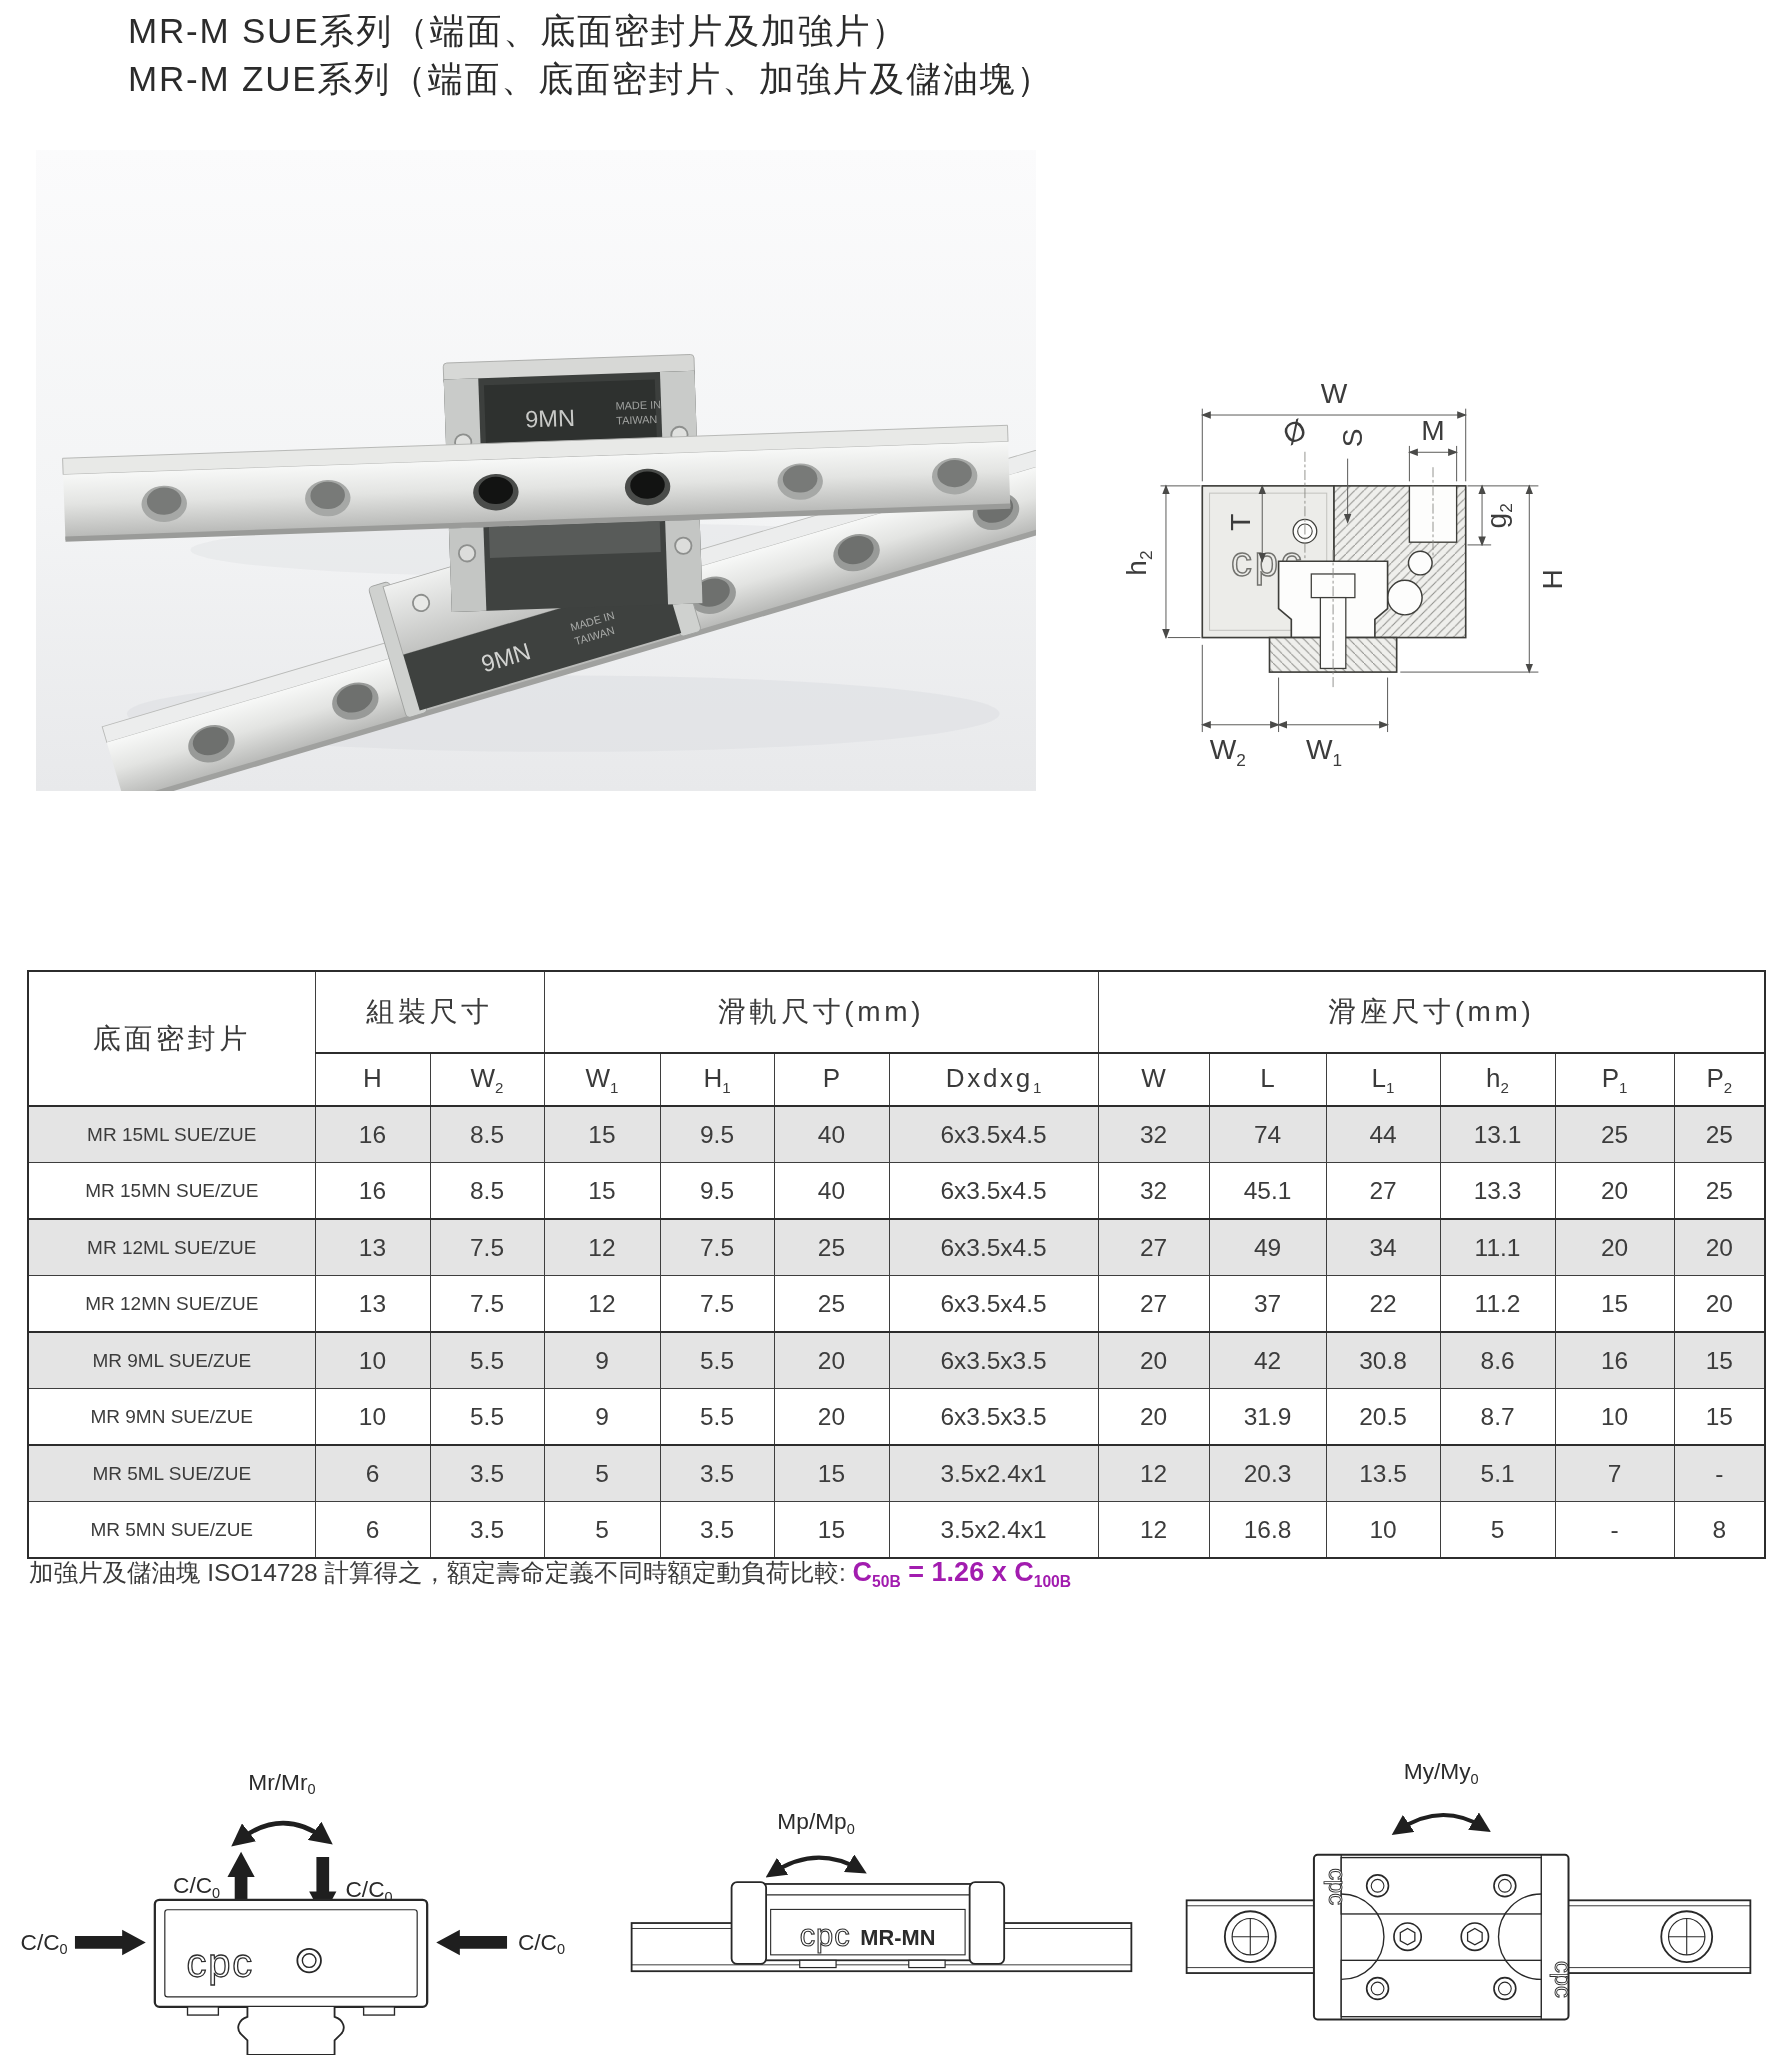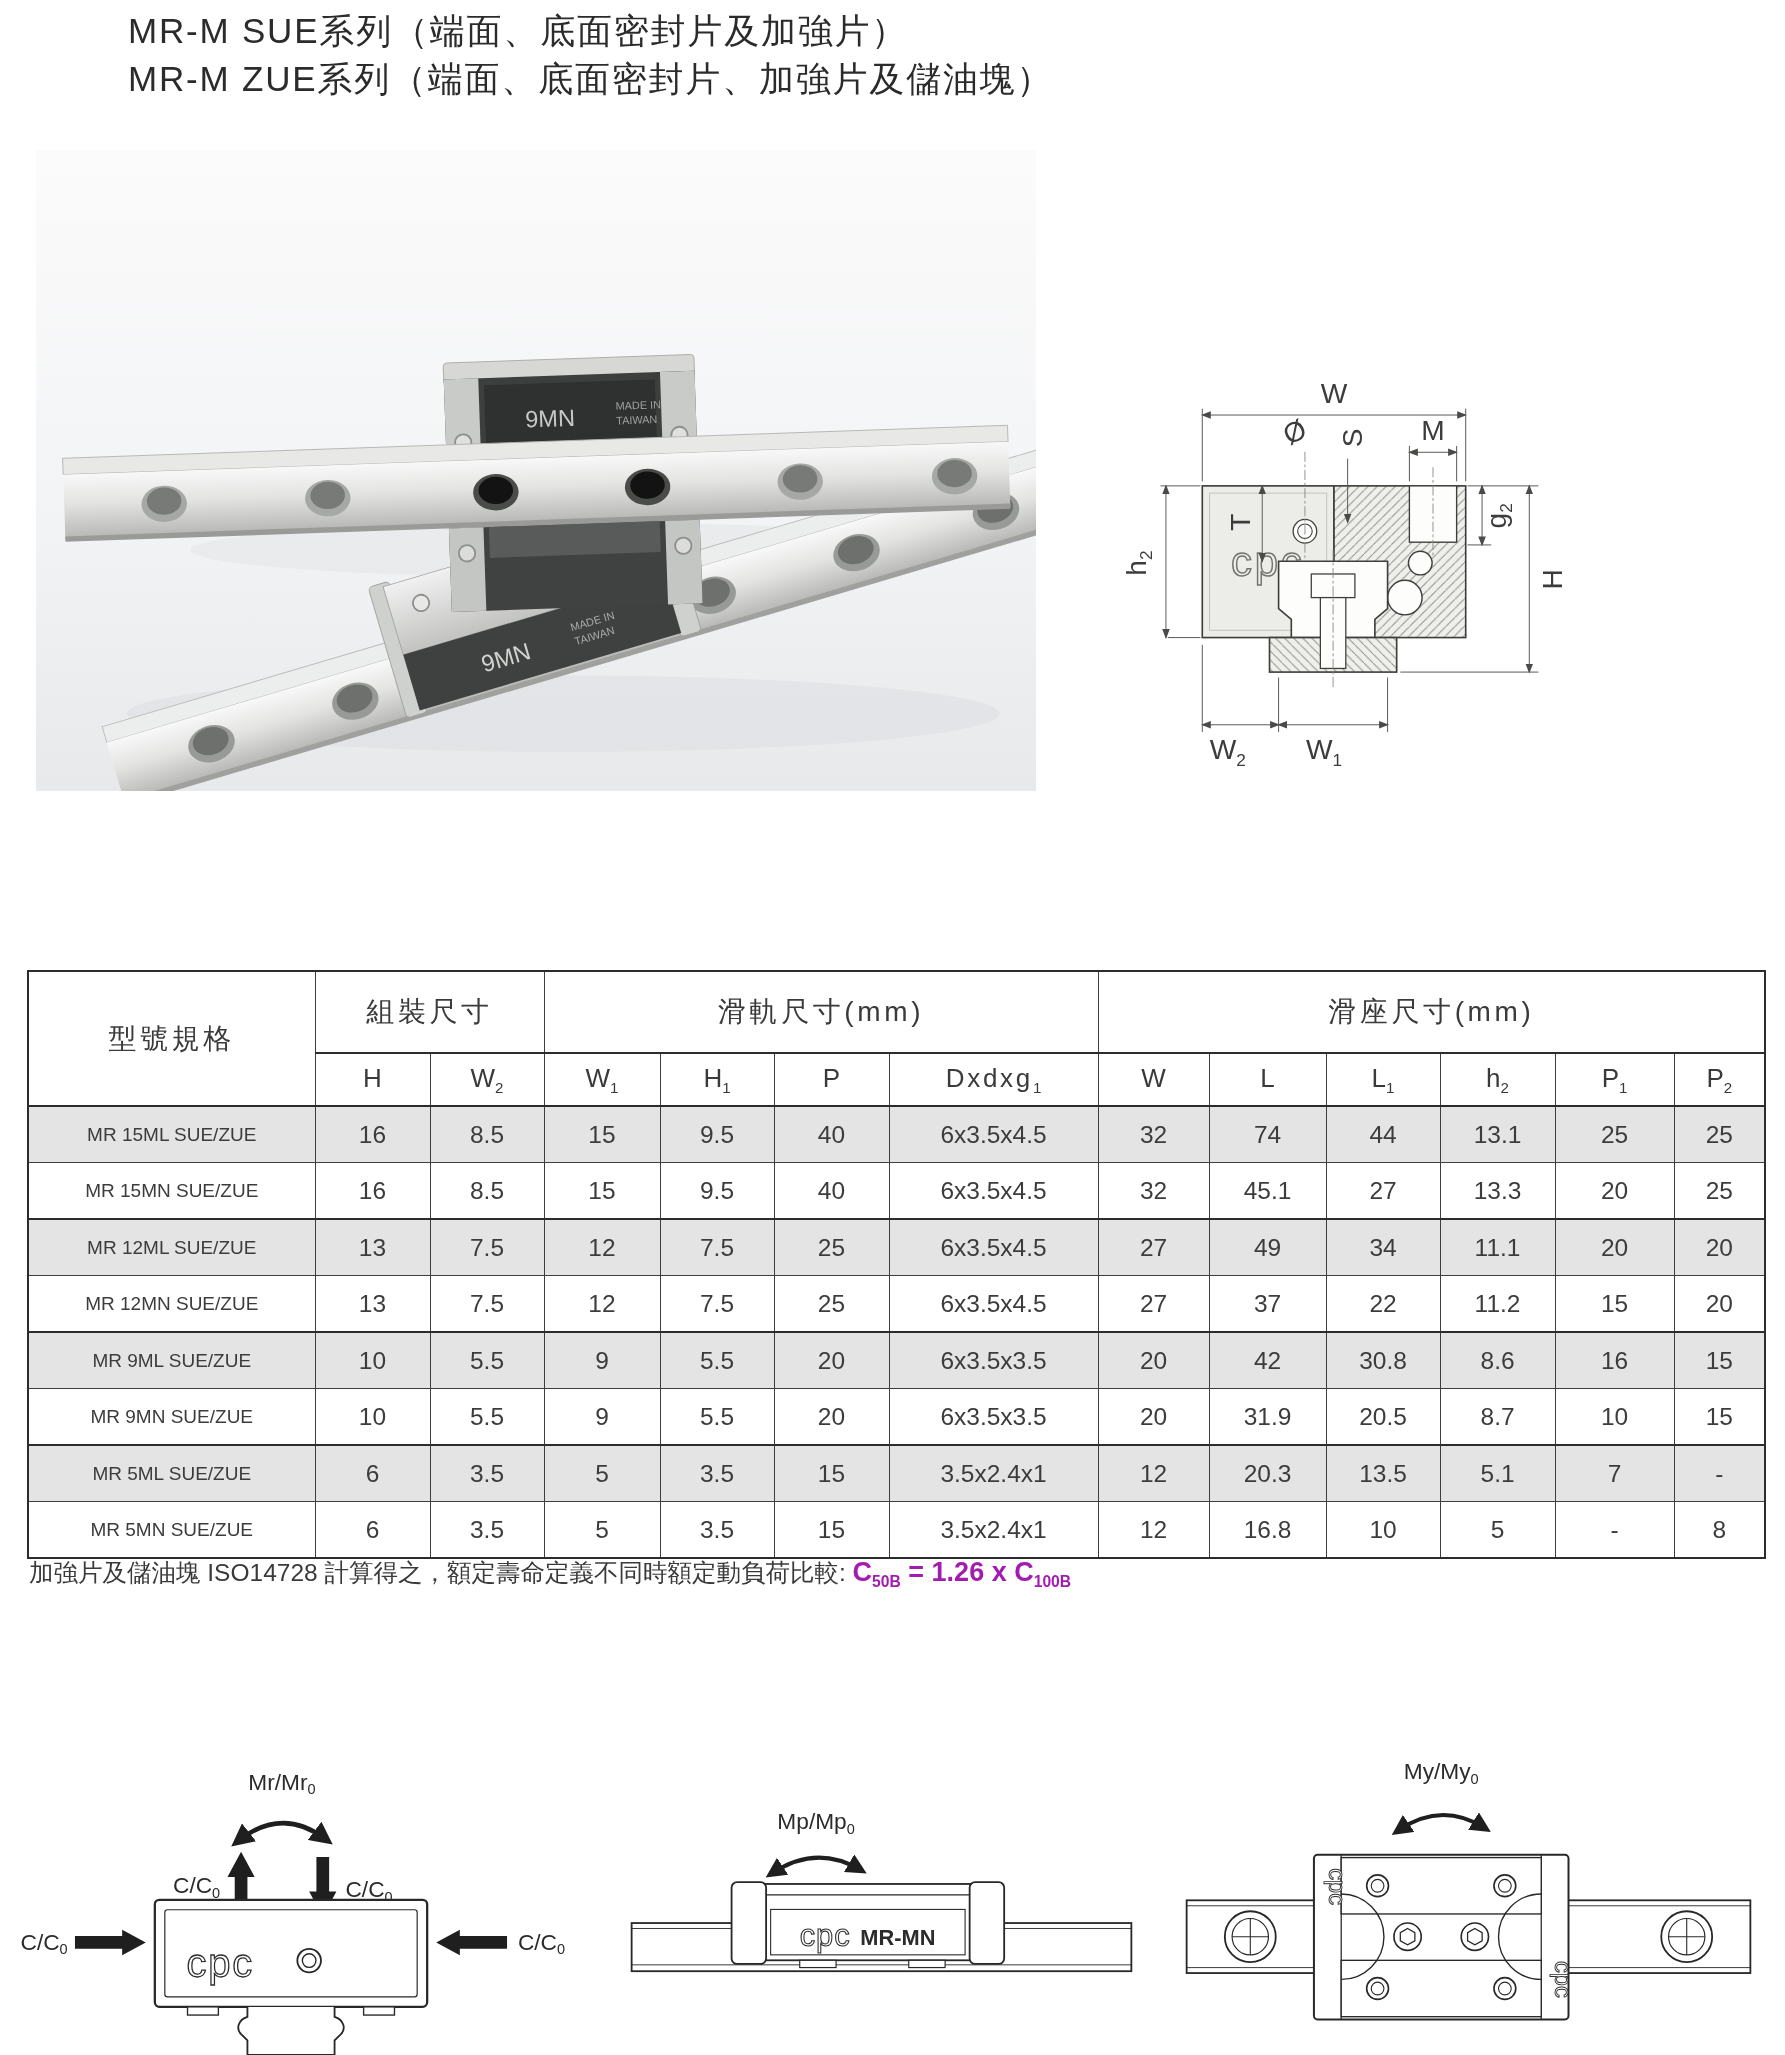--- a/index.html
+++ b/index.html
@@ -225,21 +225,21 @@
       <col style="width:209px">
       <col style="width:111px">
     <col style="width:117px">
       <col style="width:114px">
       <col style="width:115px">
       <col style="width:119px">
       <col style="width:91px">
   </colgroup>
   <thead>
     <tr class="grp">
-      <th class="model-h" rowspan="2">型號規格</th>
+      <th class="model-h" rowspan="2">底面密封片</th>
       <th colspan="2">組裝尺寸</th>
       <th colspan="4">滑軌尺寸(mm)</th>
       <th colspan="6">滑座尺寸(mm)</th>
     </tr>
     <tr class="sub">
       <th><span>H</span><sub></sub></th>
       <th><span>W</span><sub>2</sub></th>
       <th><span>W</span><sub>1</sub></th>
       <th><span>H</span><sub>1</sub></th>
       <th><span>P</span><sub></sub></th>

